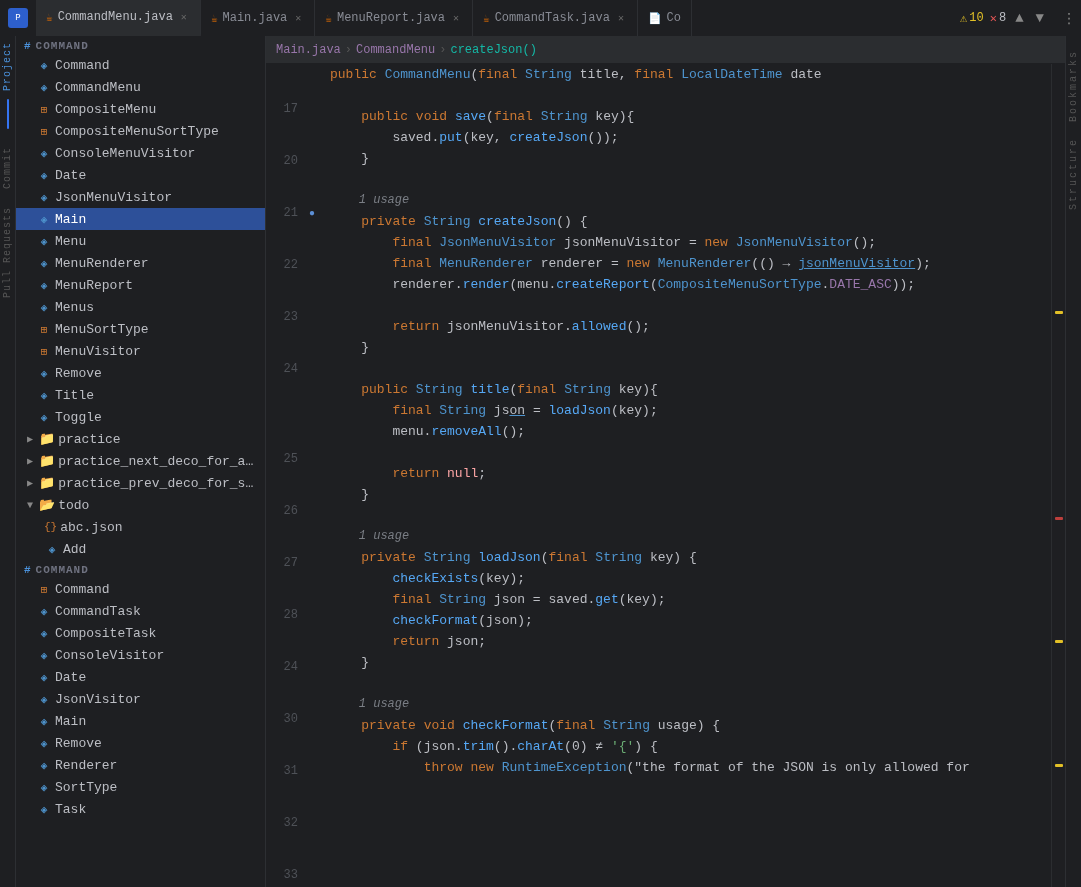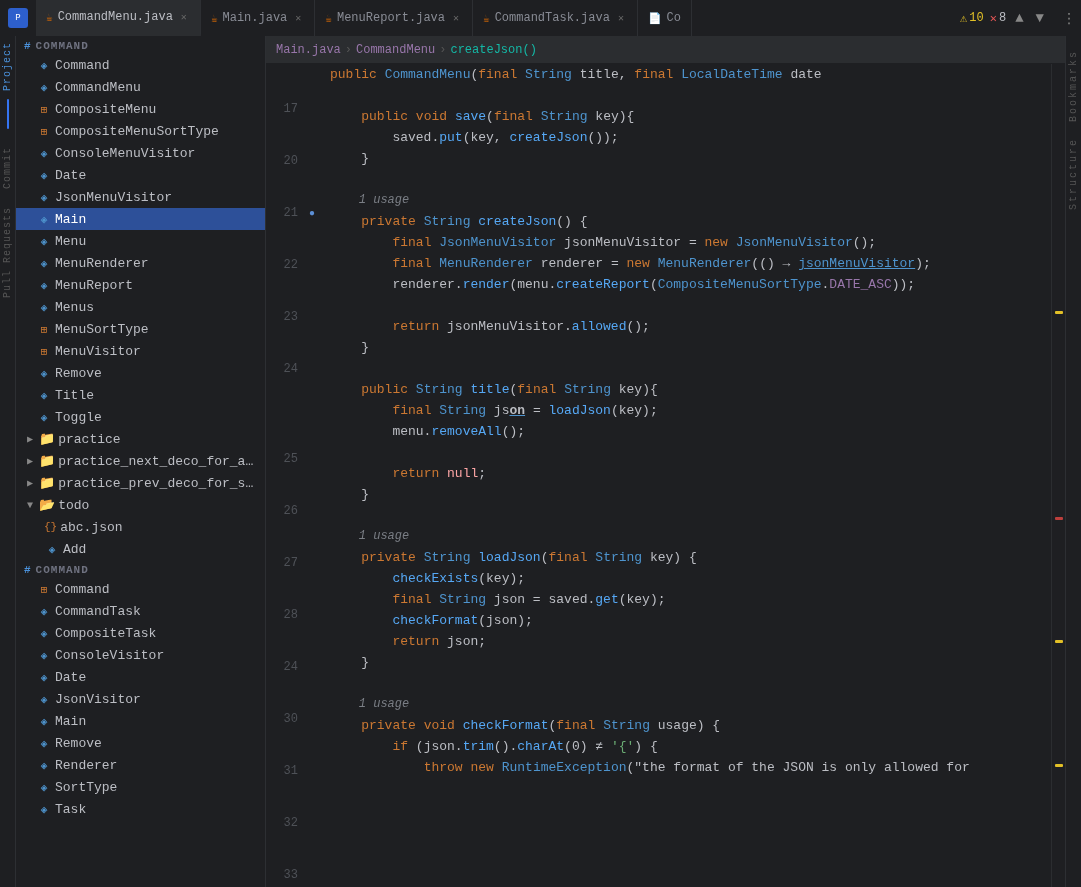--- a/index.html
+++ b/index.html
@@ -673,21 +673,21 @@
 
         <div class="code-line"><span>    }</span></div>
 
         <div class="code-line"><span></span></div>
 
         <div class="code-line">
           <span>    </span><span class="kw">public</span><span> </span><span class="type">String</span><span> </span><span class="fn">title</span><span>(</span><span class="kw">final</span><span> </span><span class="type">String</span><span> key){</span>
         </div>
 
         <div class="code-line">
-          <span>        </span><span class="kw">final</span><span> </span><span class="type">String</span><span> js</span><span style="text-decoration:underline;text-decoration-color:#4e94ce;font-weight:bold;">on</span><span> = </span><span class="fn">loadJson</span><span>(key);</span>
+          <span>        </span><span class="kw">final</span><span> </span><span class="type">String</span><span> js</span><span style="text-decoration:underline;text-decoration-color:#4e94ce;">on</span><span> = </span><span class="fn">loadJson</span><span>(key);</span>
         </div>
 
         <div class="code-line">
           <span>        menu.</span><span class="fn">removeAll</span><span>();</span>
         </div>
 
         <div class="code-line"><span></span></div>
 
         <div class="code-line">
           <span>        </span><span class="kw">return</span><span> </span><span class="kw2">null</span><span>;</span>

